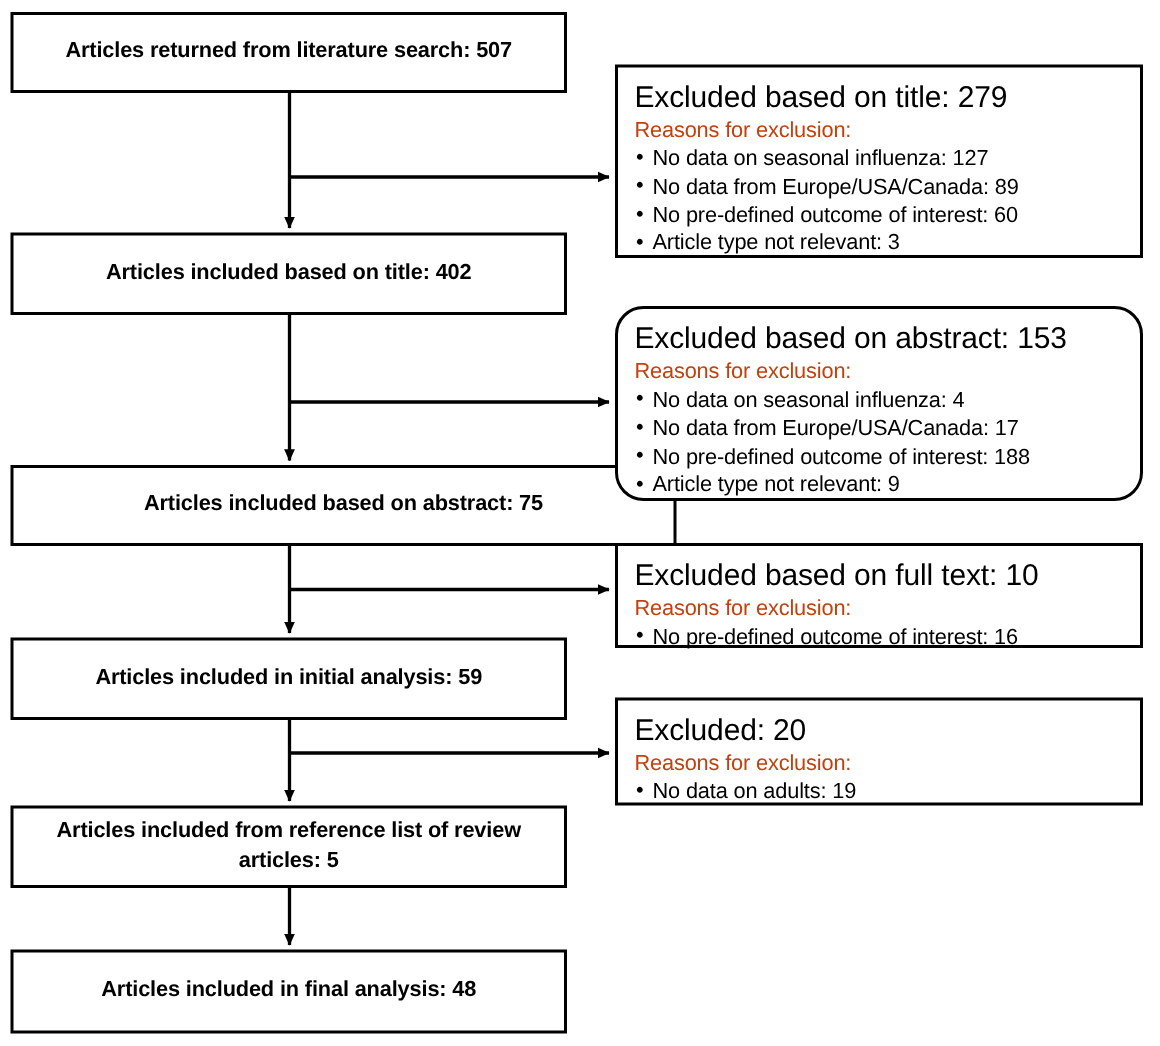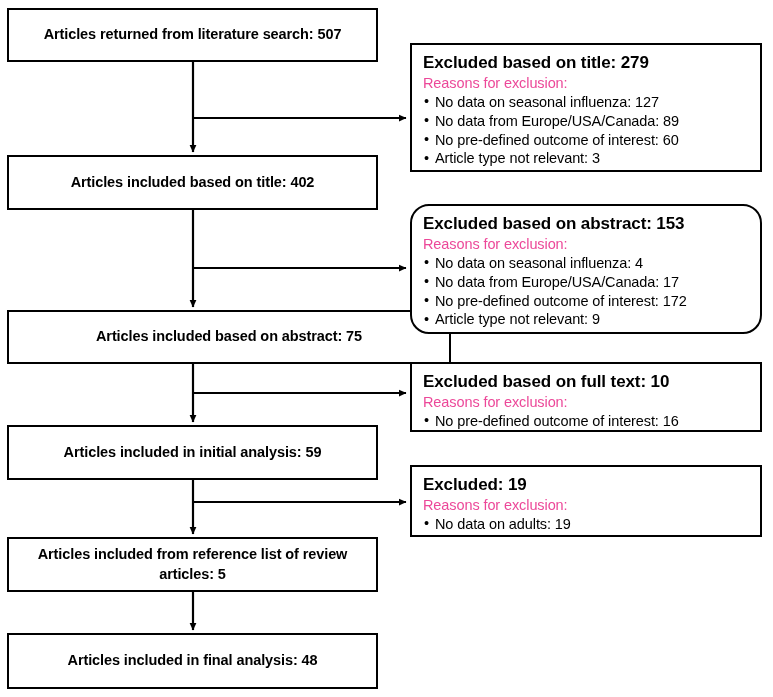--- a/index.html
+++ b/index.html
@@ -39,31 +39,31 @@
     font-size: 14.5px;
     font-weight: bold;
     color: #000000;
     line-height: 1.32;
     letter-spacing: -0.1px;
   }
   .excl-box {
     padding: 7px 0 0 11px;
   }
   .excl-title {
-    font-size: 17px;
-    font-weight: bold;
+    font-size: 20px;
+    font-weight: normal;
     color: #000000;
     line-height: 1.30;
     letter-spacing: -0.1px;
     margin-bottom: 0px;
   }
   .excl-sub {
     font-size: 14.5px;
     font-weight: normal;
-    color: #ec4899;
+    color: #c2410c;
     line-height: 1.30;
     letter-spacing: -0.1px;
   }
   .excl-list {
     list-style: none;
     margin: 0;
     padding: 0;
   }
   .excl-list li {
     font-size: 14.5px;
@@ -138,34 +138,34 @@
       <li><span class="bullet">•</span><span>Article type not relevant: 3</span></li>
     </ul>
   </div>
 
   <div class="node-box excl-box" style="left:410px; top:204px; width:352px; height:130px;border-radius:19px;">
     <div class="excl-title">Excluded based on abstract: 153</div>
     <div class="excl-sub">Reasons for exclusion:</div>
     <ul class="excl-list">
       <li><span class="bullet">•</span><span>No data on seasonal influenza: 4</span></li>
       <li><span class="bullet">•</span><span>No data from Europe/USA/Canada: 17</span></li>
-      <li><span class="bullet">•</span><span>No pre-defined outcome of interest: 172</span></li>
+      <li><span class="bullet">•</span><span>No pre-defined outcome of interest: 188</span></li>
       <li><span class="bullet">•</span><span>Article type not relevant: 9</span></li>
     </ul>
   </div>
 
   <div class="node-box excl-box" style="left:410px; top:362px; width:352px; height:70px;">
     <div class="excl-title">Excluded based on full text: 10</div>
     <div class="excl-sub">Reasons for exclusion:</div>
     <ul class="excl-list">
       <li><span class="bullet">•</span><span>No pre-defined outcome of interest: 16</span></li>
     </ul>
   </div>
 
   <div class="node-box excl-box" style="left:410px; top:465px; width:352px; height:72px;">
-    <div class="excl-title">Excluded: 19</div>
+    <div class="excl-title">Excluded: 20</div>
     <div class="excl-sub">Reasons for exclusion:</div>
     <ul class="excl-list">
       <li><span class="bullet">•</span><span>No data on adults: 19</span></li>
     </ul>
   </div>
 
 </div>
 
 </body></html>

